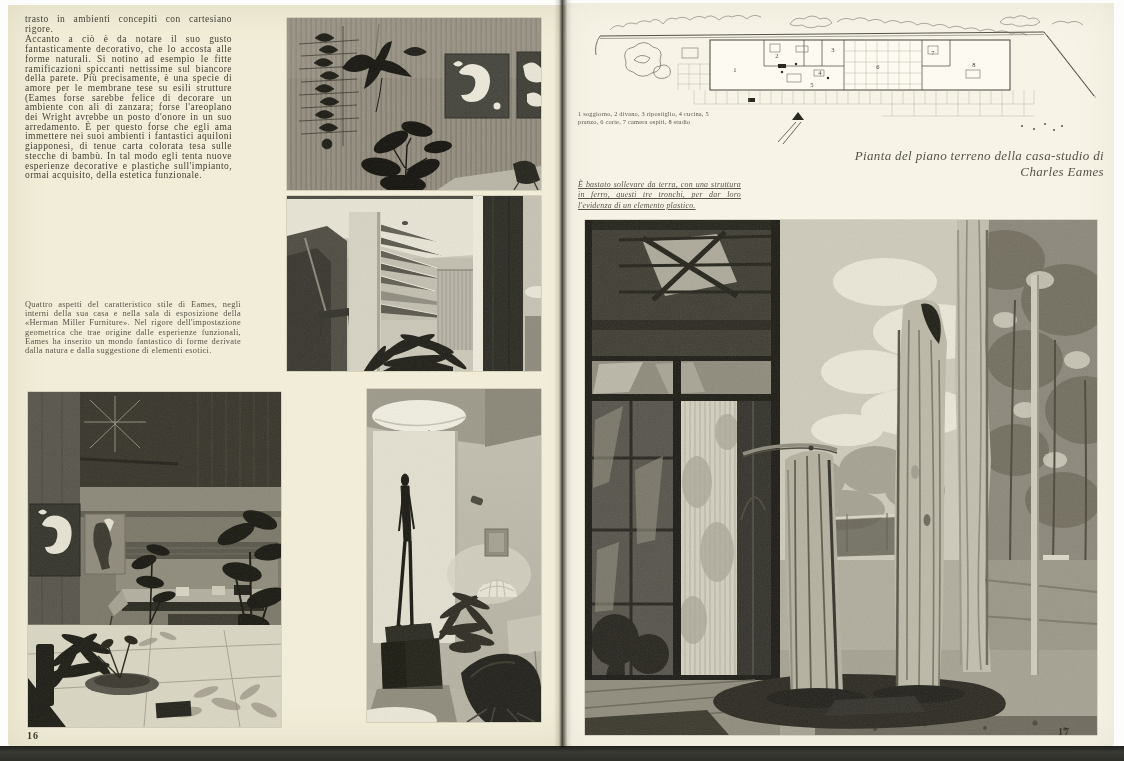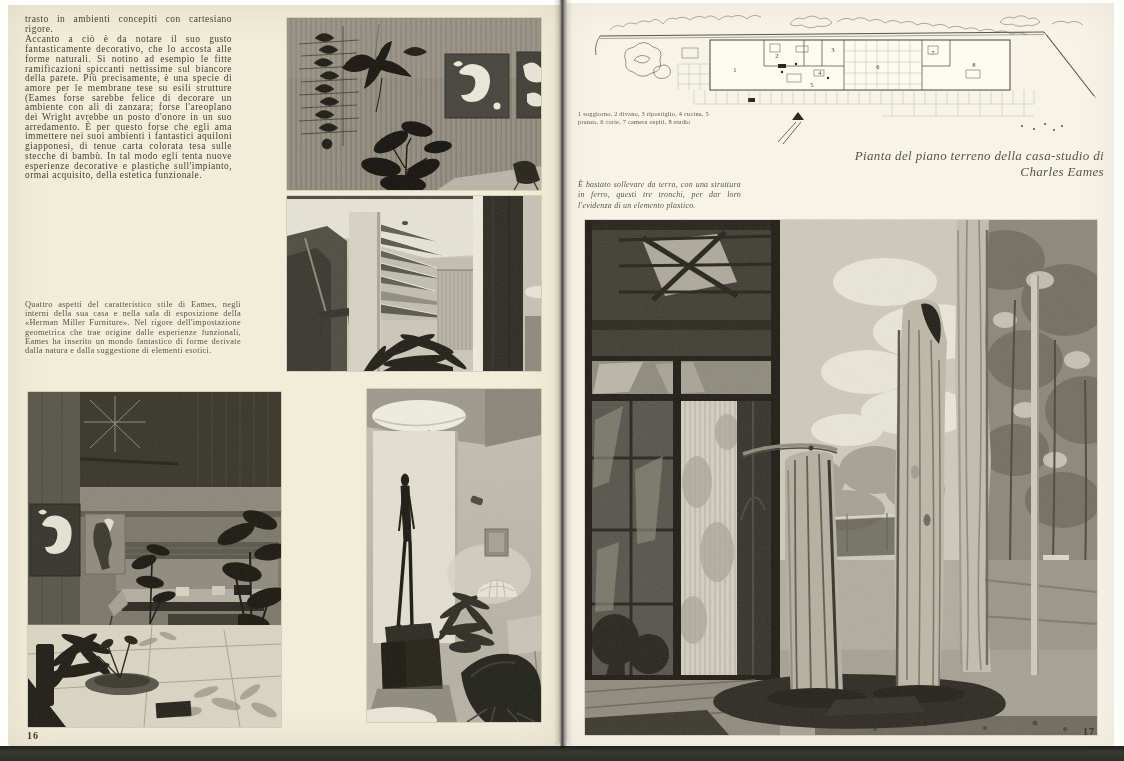--- a/index.html
+++ b/index.html
@@ -1,40 +1,40 @@
 <!DOCTYPE html>
 <html><head>
 <meta charset="utf-8">
 <style>
   html,body{margin:0;padding:0;background:#ffffff;}
   .spread{position:relative;width:1124px;height:761px;background:#fdfdfb;overflow:hidden;
           font-family:"Liberation Serif","DejaVu Serif",serif;}
   .page{position:absolute;top:5px;height:741px;}
   .page-left{left:8px;width:552px;background:#f1edd8;border-radius:0 0 6px 3px;
-             box-shadow:inset 0 0 40px rgba(120,110,80,.14);}
+             box-shadow:inset 0 0 40px rgba(120,110,80,.14);padding-left:24px;}
   .page-right{left:566px;top:3px;height:743px;width:548px;background:#f7f4e7;border-radius:0 0 3px 6px;
               box-shadow:inset 0 0 40px rgba(120,110,80,.10);}
   .gutter{position:absolute;left:554px;top:0;width:18px;height:748px;z-index:6;pointer-events:none;
           background:linear-gradient(90deg,rgba(60,55,40,0) 0%,rgba(60,55,40,.18) 28%,rgba(22,20,14,.8) 46%,rgba(22,20,14,.55) 54%,rgba(60,55,40,.12) 75%,rgba(60,55,40,0) 100%);}
   .bed{position:absolute;left:0;top:746px;width:1124px;height:15px;
        background:linear-gradient(180deg,#1f1f1b,#3a3a35 40%,#2e2e29);}
   .colp{position:absolute;left:17px;width:207px;color:#413f33;font-size:9.5px;line-height:9.7px;
         letter-spacing:.45px;text-align:justify;}
   .colp p{margin:0 0 1px 0;}
   .cap-left{position:absolute;left:17px;top:295px;width:216px;color:#565448;
             font-size:8.4px;line-height:9.2px;letter-spacing:.3px;text-align:justify;}
   .pnum{position:absolute;font-size:10px;font-weight:bold;color:#3a382c;letter-spacing:1px;}
   .photo{position:absolute;overflow:hidden;box-shadow:0 0 0 .5px rgba(80,75,55,.35);}
   .photo svg{display:block;}
   .legend{position:absolute;left:12px;top:107px;width:134px;color:#5c594c;font-size:6.4px;
           line-height:8px;letter-spacing:.2px;}
   .plan-cap{position:absolute;right:10px;top:145px;width:260px;text-align:right;color:#565448;
             font-style:italic;font-size:13px;letter-spacing:.35px;}
   .photo-cap-r{position:absolute;left:12px;top:177px;width:163px;color:#565448;font-style:italic;
-               font-size:7.9px;line-height:10.3px;letter-spacing:.25px;text-align:justify;}
+               font-size:7.9px;line-height:10.3px;letter-spacing:.25px;text-align:justify;text-decoration:underline;}
   .plan-wrap{position:absolute;left:16px;top:5px;width:520px;height:140px;}
   .plan-wrap svg{position:absolute;left:0;top:0;}
   .rm{position:absolute;transform:translate(-50%,-50%);font-size:6.6px;color:#45433a;
       font-family:"Liberation Serif",serif;}
   .defs-hidden{position:absolute;width:0;height:0;overflow:hidden;}
 </style>
 </head>
 <body>
 
 <div class="spread">
@@ -625,18 +625,18 @@
         <path d="M158,237 C184,227 230,225 252,233" stroke="#4a473b" stroke-width="1.4" fill="none"></path>
         <circle cx="226" cy="228" r="2.5" fill="#33312a"></circle>
 
         <ellipse cx="232" cy="478" rx="50" ry="10" fill="#22201a"></ellipse>
         <ellipse cx="334" cy="474" rx="46" ry="9" fill="#22201a"></ellipse>
         <path d="M250,480 L330,476 L340,492 L240,496 Z" fill="#33312a"></path>
         <rect width="512" height="515" filter="url(#grain)" opacity=".14"></rect>
       </svg>
     </div>
 
-    <div class="pnum" style="left:517px;top:723px;">17</div>
+    <div class="pnum" style="left:492px;top:723px;">17</div>
   </div>
 
   <div class="gutter"></div>
   <div class="bed"></div>
 </div>
 
 </body></html>

